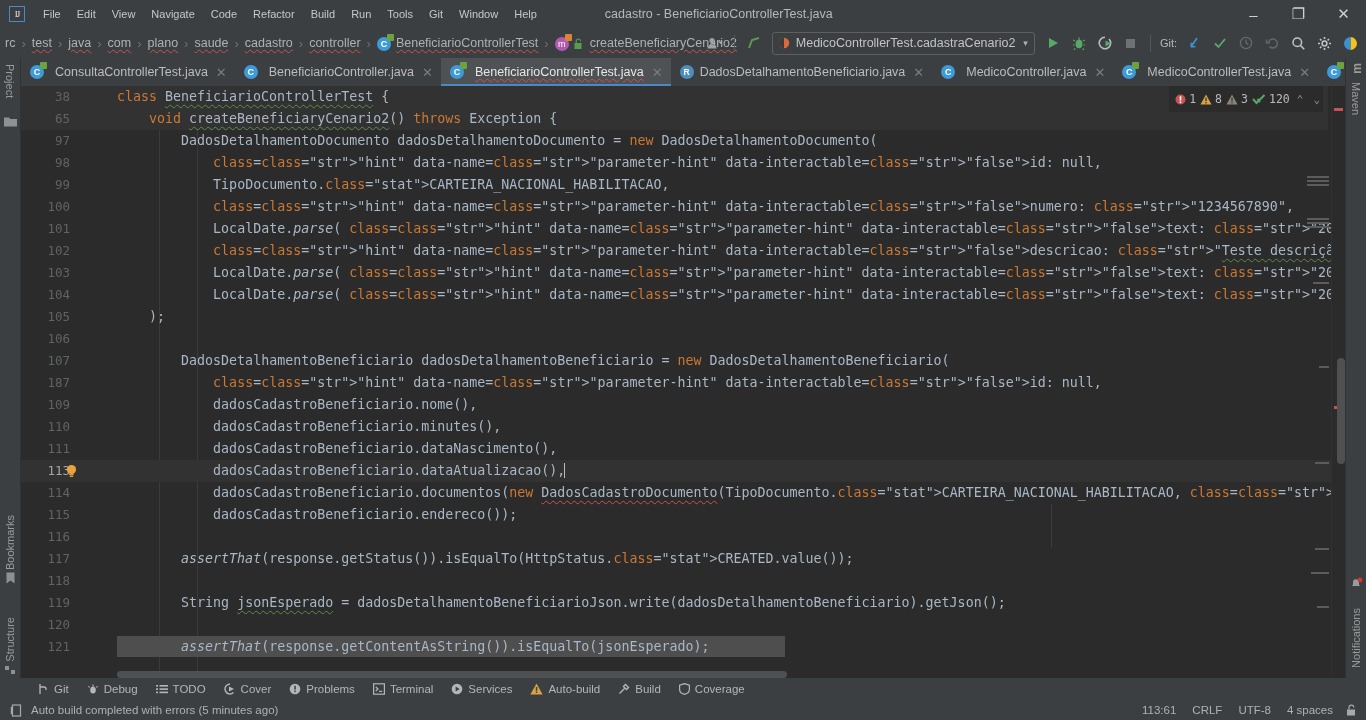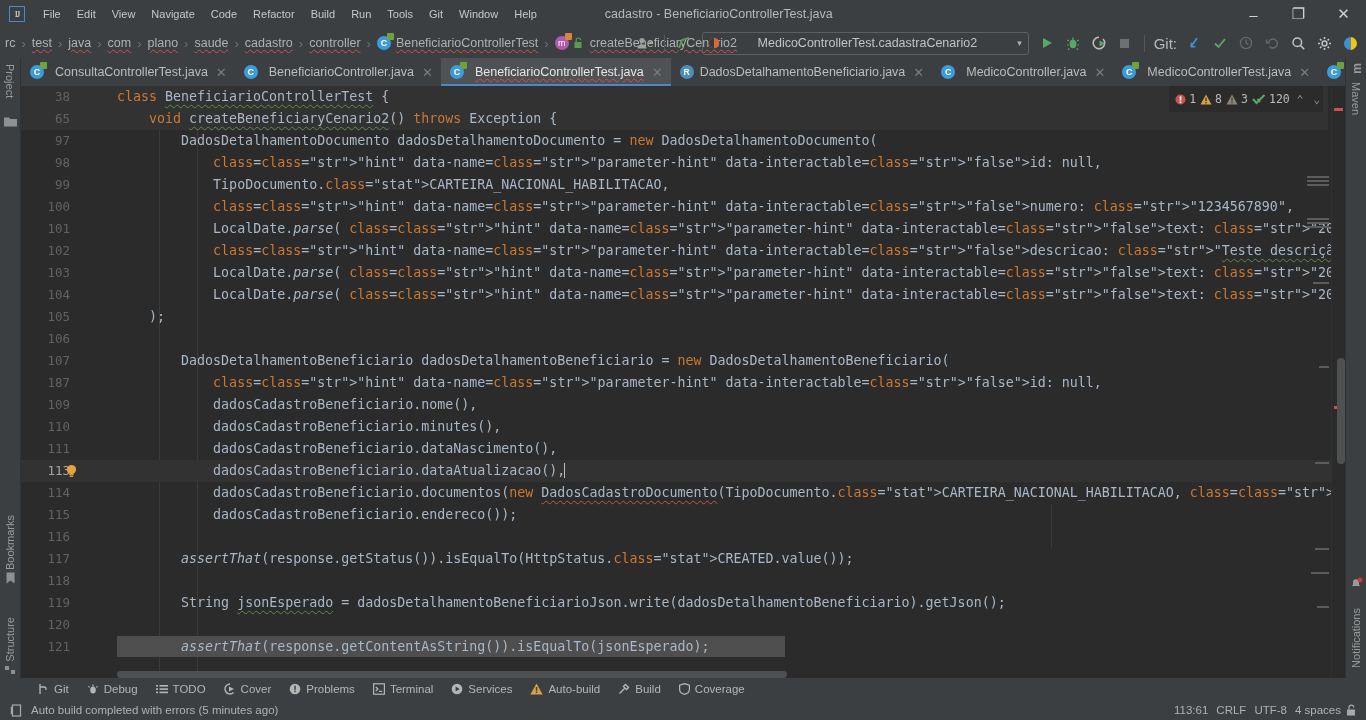--- a/index.html
+++ b/index.html
@@ -45,21 +45,21 @@
   }
 
   
   .navbar {
     position: absolute; top: 28px; left: 0; width: 1366px; height: 30px;
     background: #3c3f41;
     display: flex; align-items: center;
     font-size: 12.5px; color: #b0b0b0;
   }
   .crumb {
-    display: flex; align-items: center; padding: 0 1px 0 3px; white-space: nowrap;
+    display: flex; align-items: flex-end; padding: 0 1px 0 3px; white-space: nowrap;
   }
   .crumb .txt { border-bottom: 1px dotted transparent; }
   .crumb.squiggle .txt {
     text-decoration: underline wavy #c75450;
     text-decoration-thickness: 1px;
     text-underline-offset: 2px;
   }
   .crumb .sep {
     margin-left: 6px; margin-right: 2px; color: #6e7175; font-size: 13px;
   }
@@ -92,25 +92,25 @@
     display: flex; align-items: center; gap: 2px;
   }
   .tb-btn {
     width: 24px; height: 24px; display: flex; align-items: center; justify-content: center;
     color: #a9b7c6; font-size: 13px; border-radius: 3px;
   }
   .runcfg {
     display: flex; align-items: center; height: 23px;
     border: 1px solid #5e6060; border-radius: 3px;
     padding: 0 6px 0 5px; margin: 0 4px;
-    font-size: 12.5px; color: #c3c3c3; white-space: nowrap; gap: 32px;
+    font-size: 12.5px; color: #c3c3c3; white-space: nowrap;
   }
   .runcfg-icon { width: 12px; height: 12px; margin-right: 6px; flex:none; }
   .sep-v { width: 1px; height: 17px; background: #555759; margin: 0 5px; }
-  .git-lbl { font-size: 15px; color: #b8b8b8; margin: 0 3px 0 2px; }
+  .git-lbl { font-size: 11px; color: #b8b8b8; margin: 0 3px 0 2px; }
 
   
   .stripe {
     position: absolute; top: 58px; width: 21px; height: 620px;
     background: #3c3f41;
     font-size: 11px; color: #9a9a9a;
   }
   .stripe.left { left: 0; border-right: 1px solid #323232; }
   .stripe.right { right: 0; border-left: 1px solid #323232; }
   .vlabel {
@@ -246,21 +246,21 @@
 
   
   .statusbar {
     position: absolute; left: 0; top: 700px; width: 1366px; height: 20px;
     background: #3c3f41;
     display: flex; align-items: center;
     font-size: 11.5px; color: #b0b0b0;
   }
   .sb-left { display: flex; align-items: center; gap: 8px; padding-left: 10px; }
   .sb-right {
-    position: absolute; right: 8px; display: flex; align-items: center; gap: 8px;
+    position: absolute; right: 8px; display: flex; align-items: center; gap: 16px;
   }
   svg { display: block; }
 </style>
 </head>
 <body>
 
 <div class="titlebar">
   <div class="ij-logo">IJ</div>
   <div id="menubar" style="display:flex;align-items:center;">
       <div class="menu-item"><span>File</span></div>

